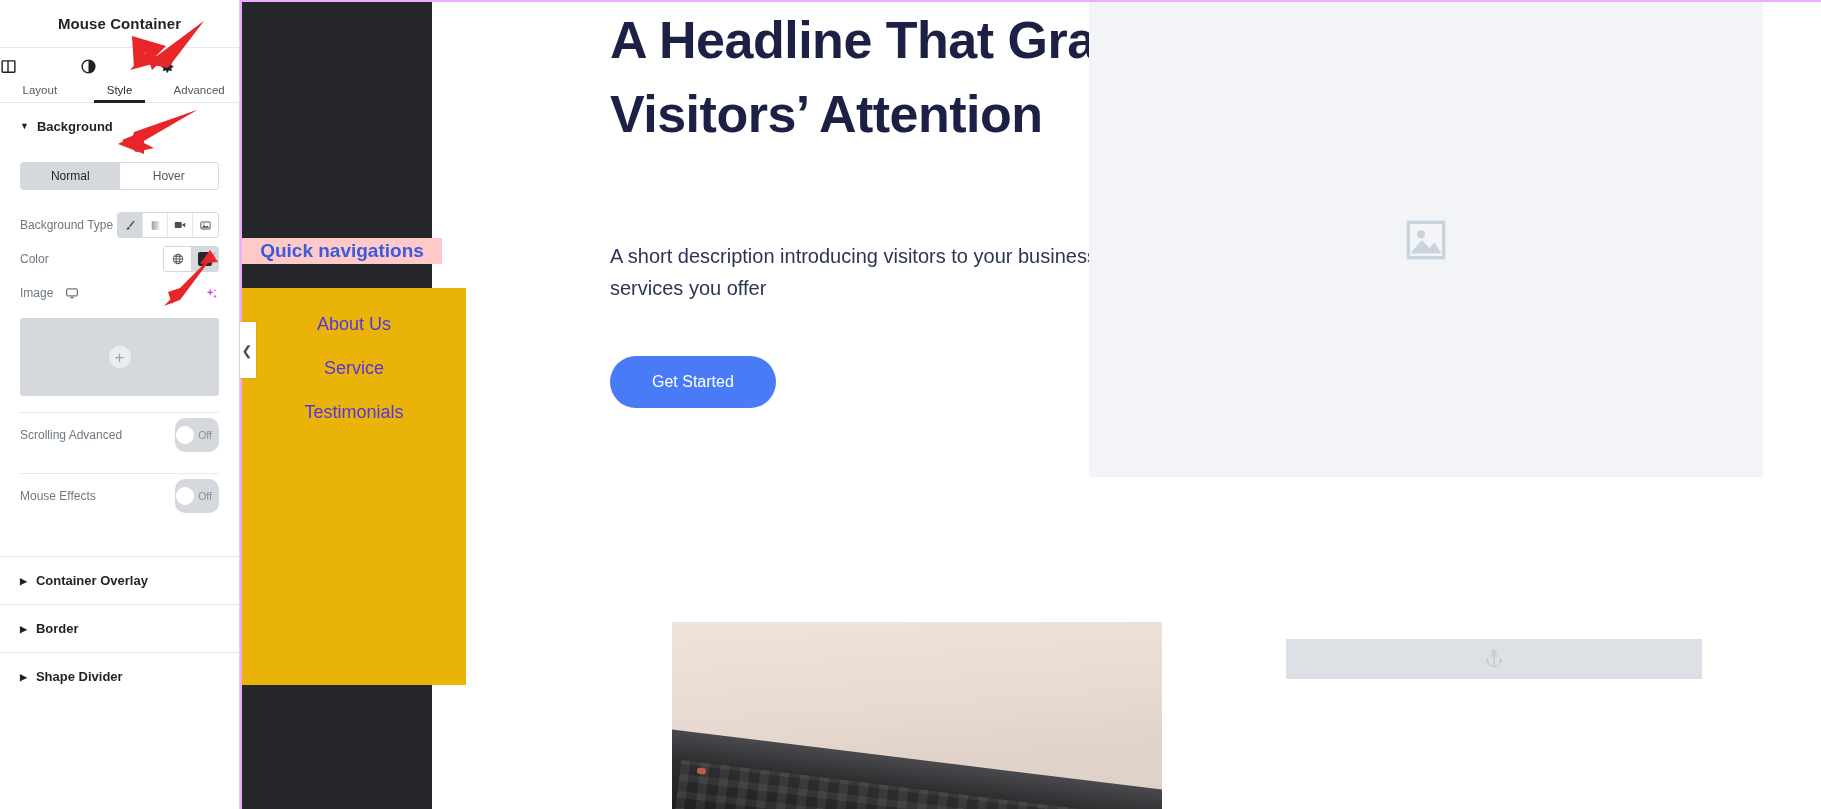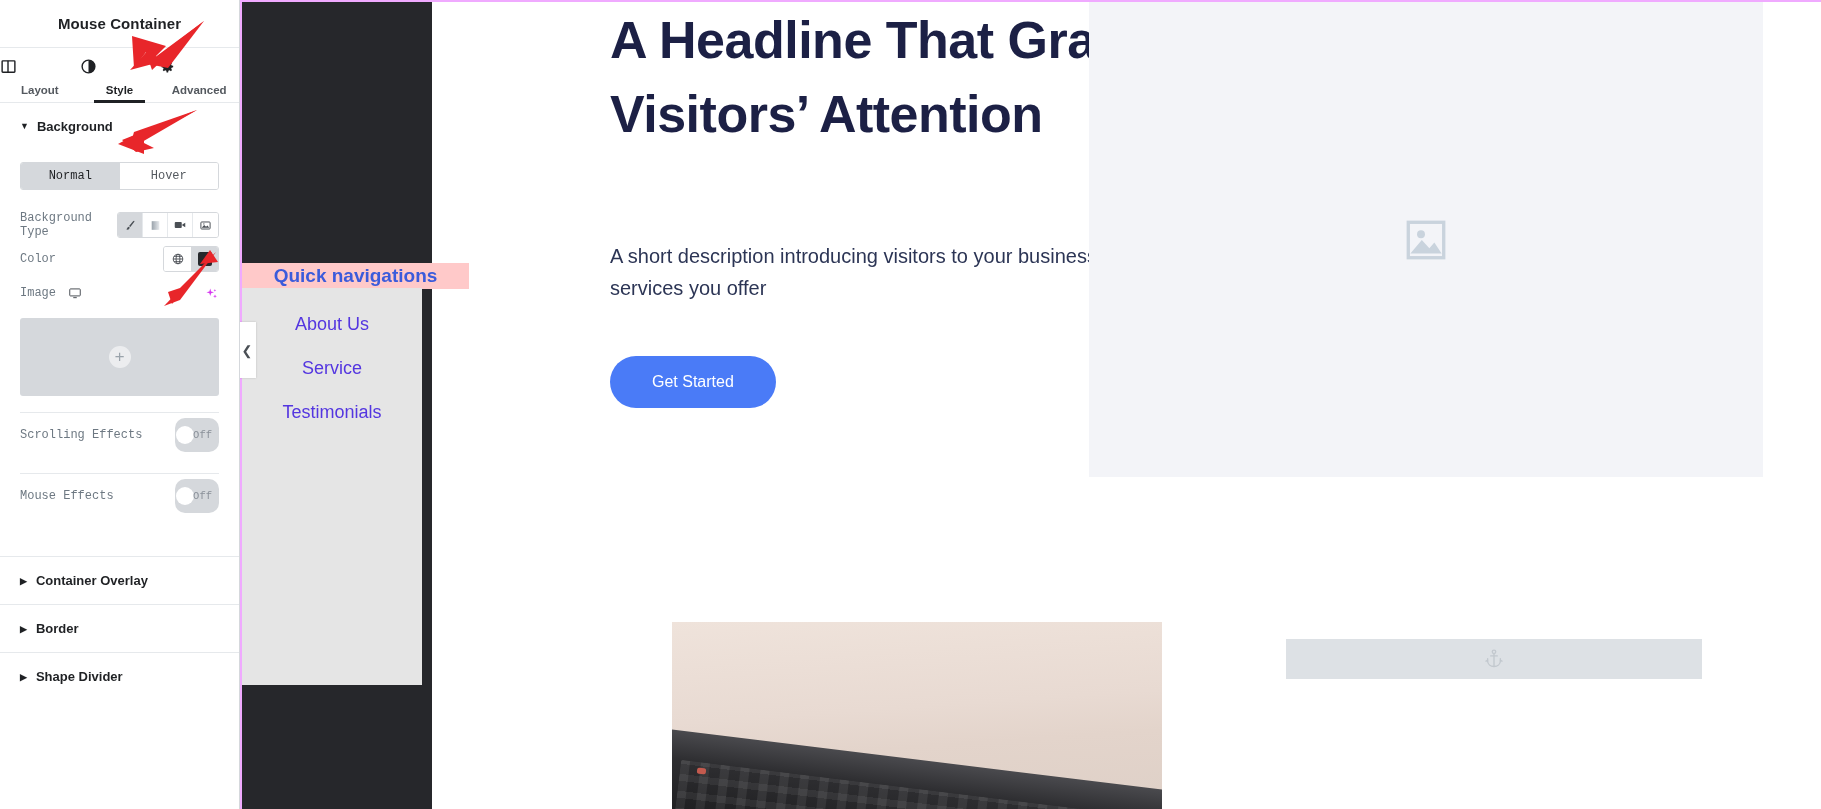--- a/index.html
+++ b/index.html
@@ -26,34 +26,34 @@
     background: #fff;
   }
   #panel-header .title { font-size: 15px; font-weight: bold; color: #1f2124; letter-spacing: .1px; }
 
   #panel-tabs { display: flex; border-bottom: 1px solid #e6e9ec; background: #fff; }
   .ptab {
     flex: 1; padding: 10px 0 6px; text-align: center; cursor: pointer;
     position: relative;
   }
   .ptab .ic { display: block; height: 22px; line-height: 22px; color: #1f2124; }
-  .ptab .lbl { display: block; font-size: 11.5px; color: #54595f; margin-top: 4px; font-weight: bold; }
+  .ptab .lbl { display: block; font-size: 11.5px; color: #54595f; margin-top: 4px; }
   .ptab.active .lbl { color: #1f2124; }
   .ptab.active::after {
     content: ""; position: absolute; left: 14px; right: 14px; bottom: -1px;
     height: 3px; background: #1f2124;
   }
 
   .section-head {
     display: flex; align-items: center; gap: 8px;
     padding: 16px 20px; font-size: 13px; font-weight: bold; color: #1f2124;
     cursor: pointer;
   }
   .caret { font-size: 9px; color: #1f2124; line-height: 1; }
-  .section-body { padding: 12px 20px 16px; font-family: Liberation Mono, monospace; }
+  .section-body { padding: 12px 20px 16px; }
 
   
   .seg {
     display: flex; border: 1px solid #d5d8dc; border-radius: 3px; overflow: hidden;
     height: 28px; margin-bottom: 18px;
   }
   .seg > div {
     flex: 1; display: flex; align-items: center; justify-content: center;
     font-size: 12px; color: #54595f; cursor: pointer; background: #fff;
   }
@@ -156,29 +156,28 @@
     background: #dde1e5; display: flex; align-items: center; justify-content: center;
   }
 
   
   #nav-panel {
     position: absolute; left: 240px; top: 0; width: 192px; height: 809px;
     background: #26272b; border-left: 2px solid #f0aaff;
     z-index: 20;
   }
   #nav-title {
-    position: absolute; left: 0; top: 238px; width: 227px;
+    position: absolute; left: 0; top: 238px; width: 200px;
     background: #ffc9c9; color: #3b5bdb;
     font-size: 19px; font-weight: bold; text-align: center;
     padding: 2px 0;
-    margin-top: 25px;
   }
   #nav-links {
-    position: absolute; left: 0; top: 288px; width: 180px; bottom: 124px;
-    background: #e5e5e5; padding-top: 14px;
+    position: absolute; left: 0; top: 288px; width: 224px; bottom: 124px;
+    background: #eab308; padding-top: 14px;
   }
   #nav-links a {
     display: block; text-align: center; color: #5436e0;
     font-size: 18px; text-decoration: none; padding: 11.5px 0;
   }
   #collapse-handle {
     position: absolute; left: 238px; top: 322px; width: 18px; height: 56px;
     background: #fff; border-radius: 0 0 0 0;
     display: flex; align-items: center; justify-content: center;
     z-index: 25; cursor: pointer; box-shadow: 0 0 2px rgba(0,0,0,.18);
@@ -366,21 +365,21 @@
         </span>
       </div>
 
       <div class="media-drop">
         <span class="plus-circle">+</span>
       </div>
 
       <div class="thin-sep"></div>
 
       <div class="ctl-row" style="min-height:44px">
-        <span class="ctl-label">Scrolling Effects</span>
+        <span class="ctl-label">Scrolling Advanced</span>
         <div class="switch">
           <span class="knob"></span>
           <span class="st">Off</span>
         </div>
       </div>
 
       <div class="thin-sep"></div>
 
       <div class="ctl-row" style="min-height:44px">
         <span class="ctl-label">Mouse Effects</span>

